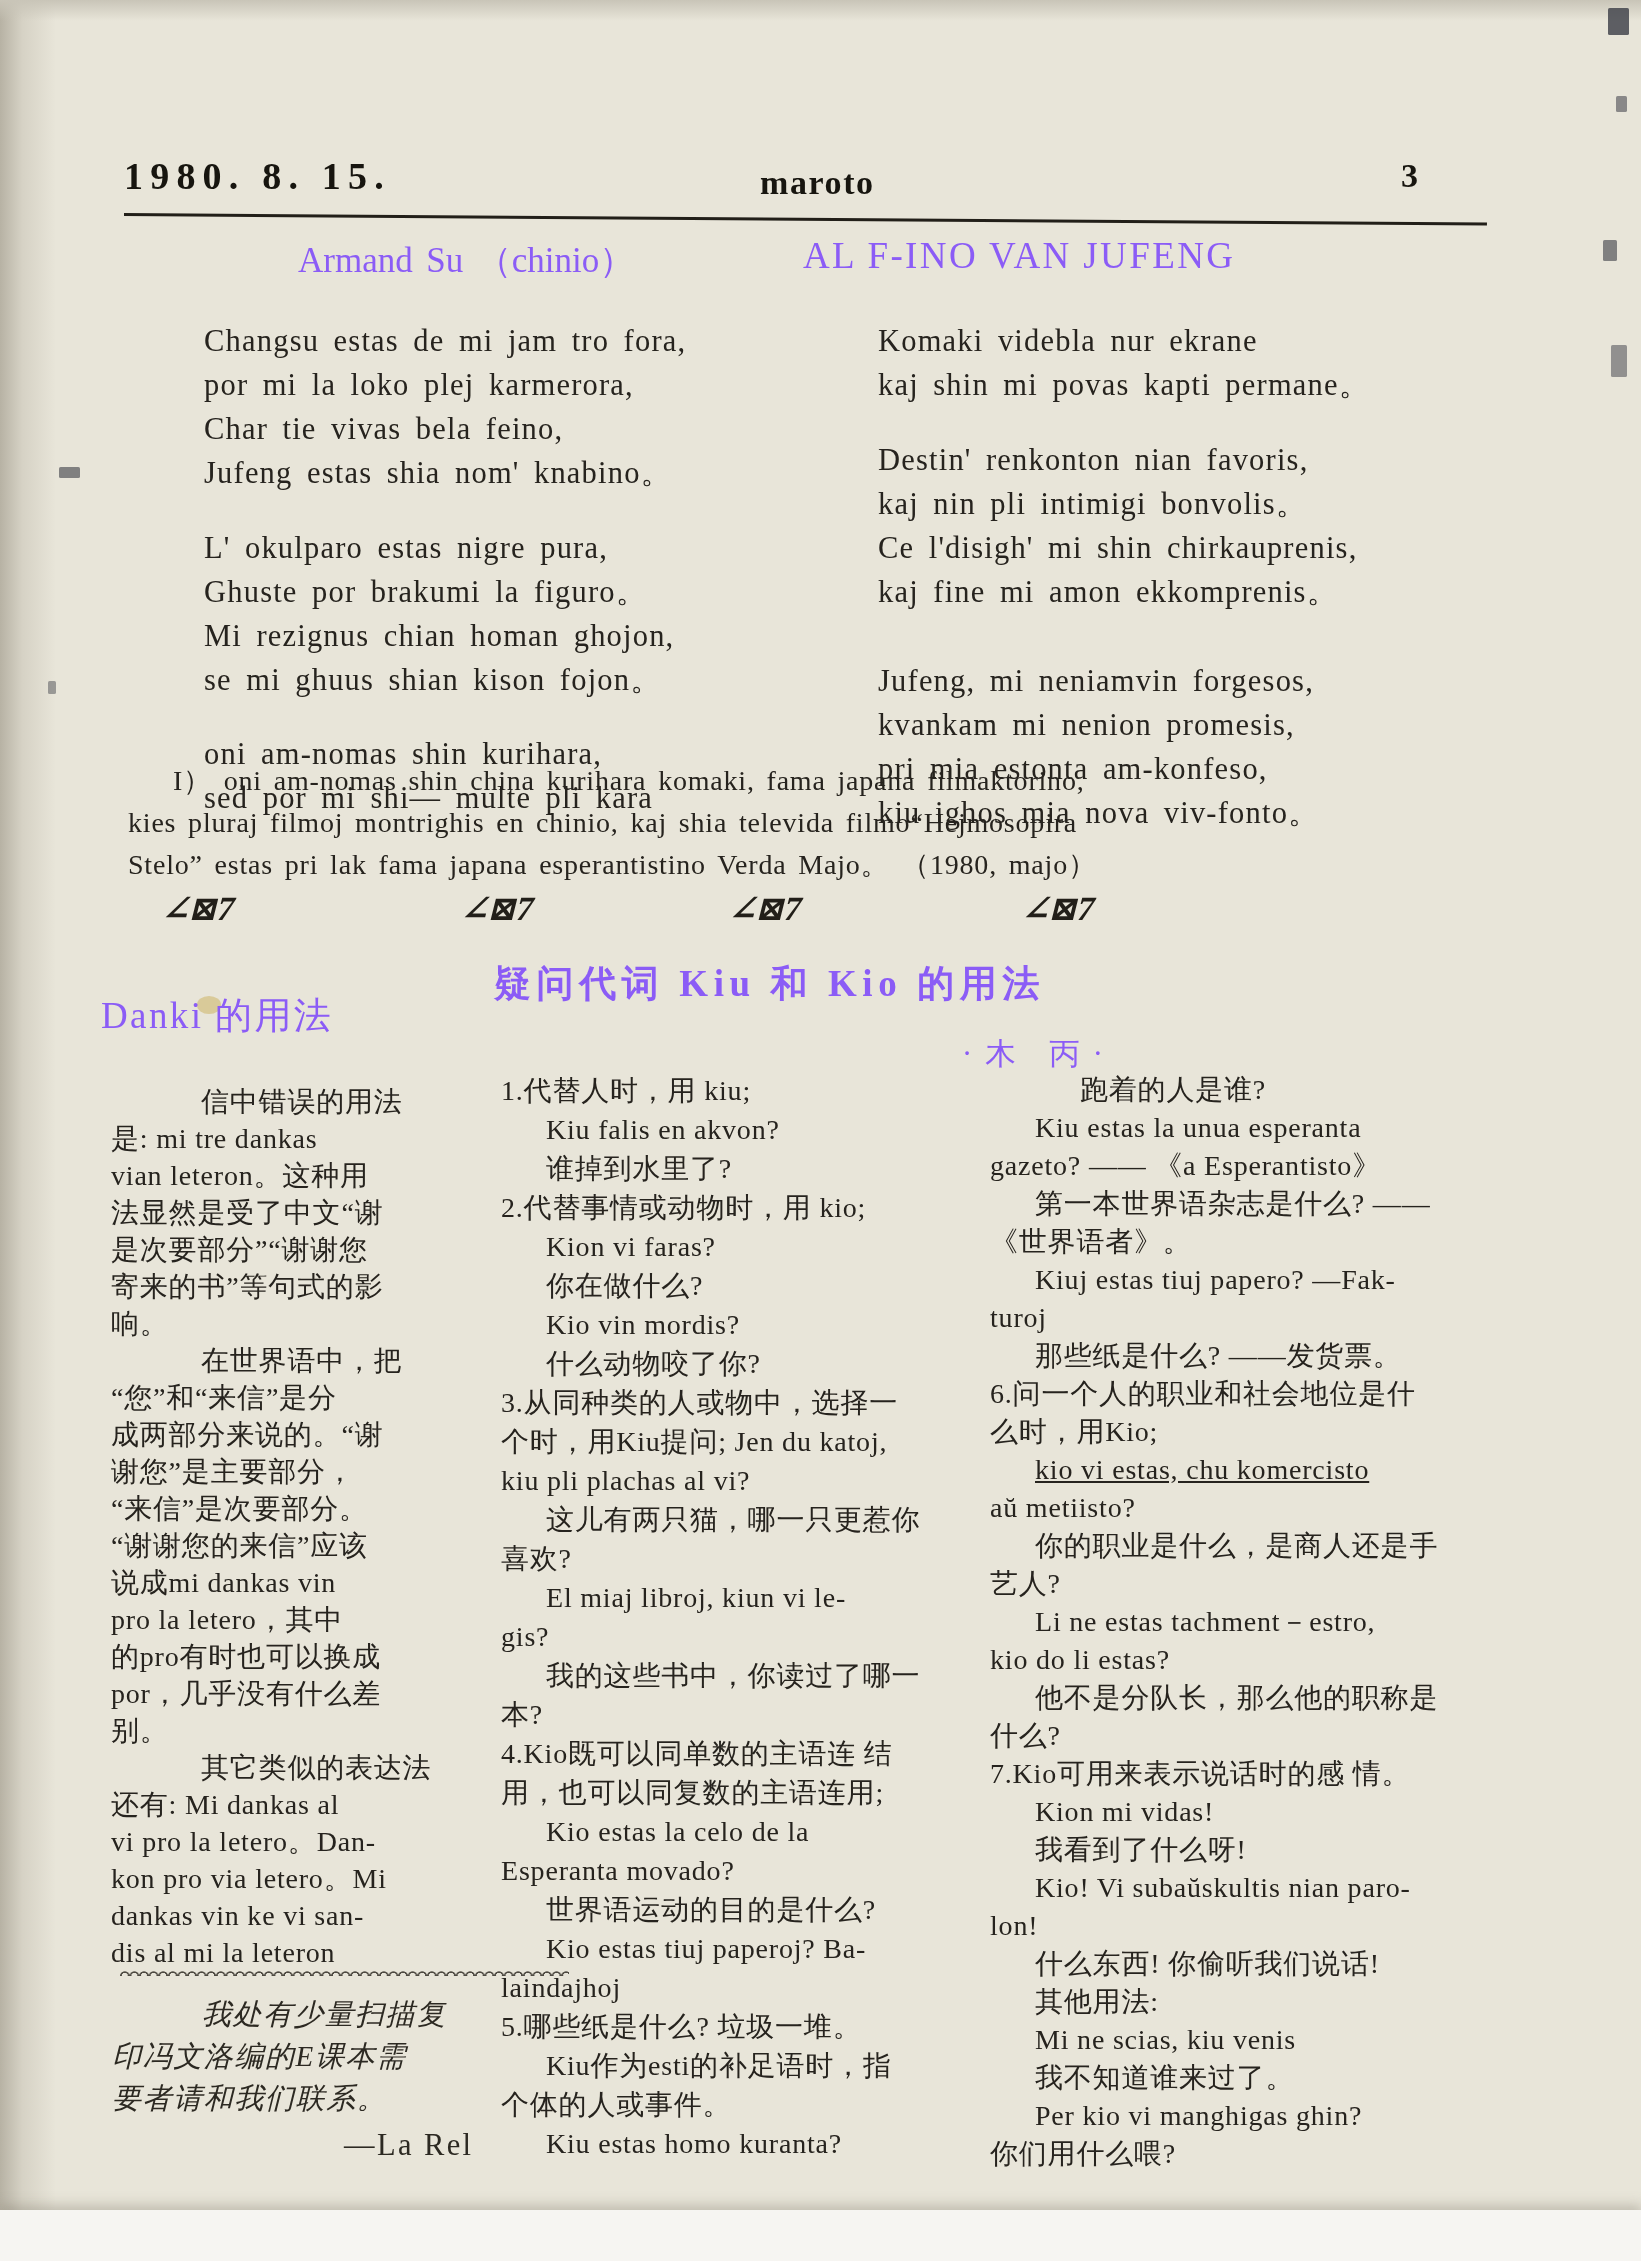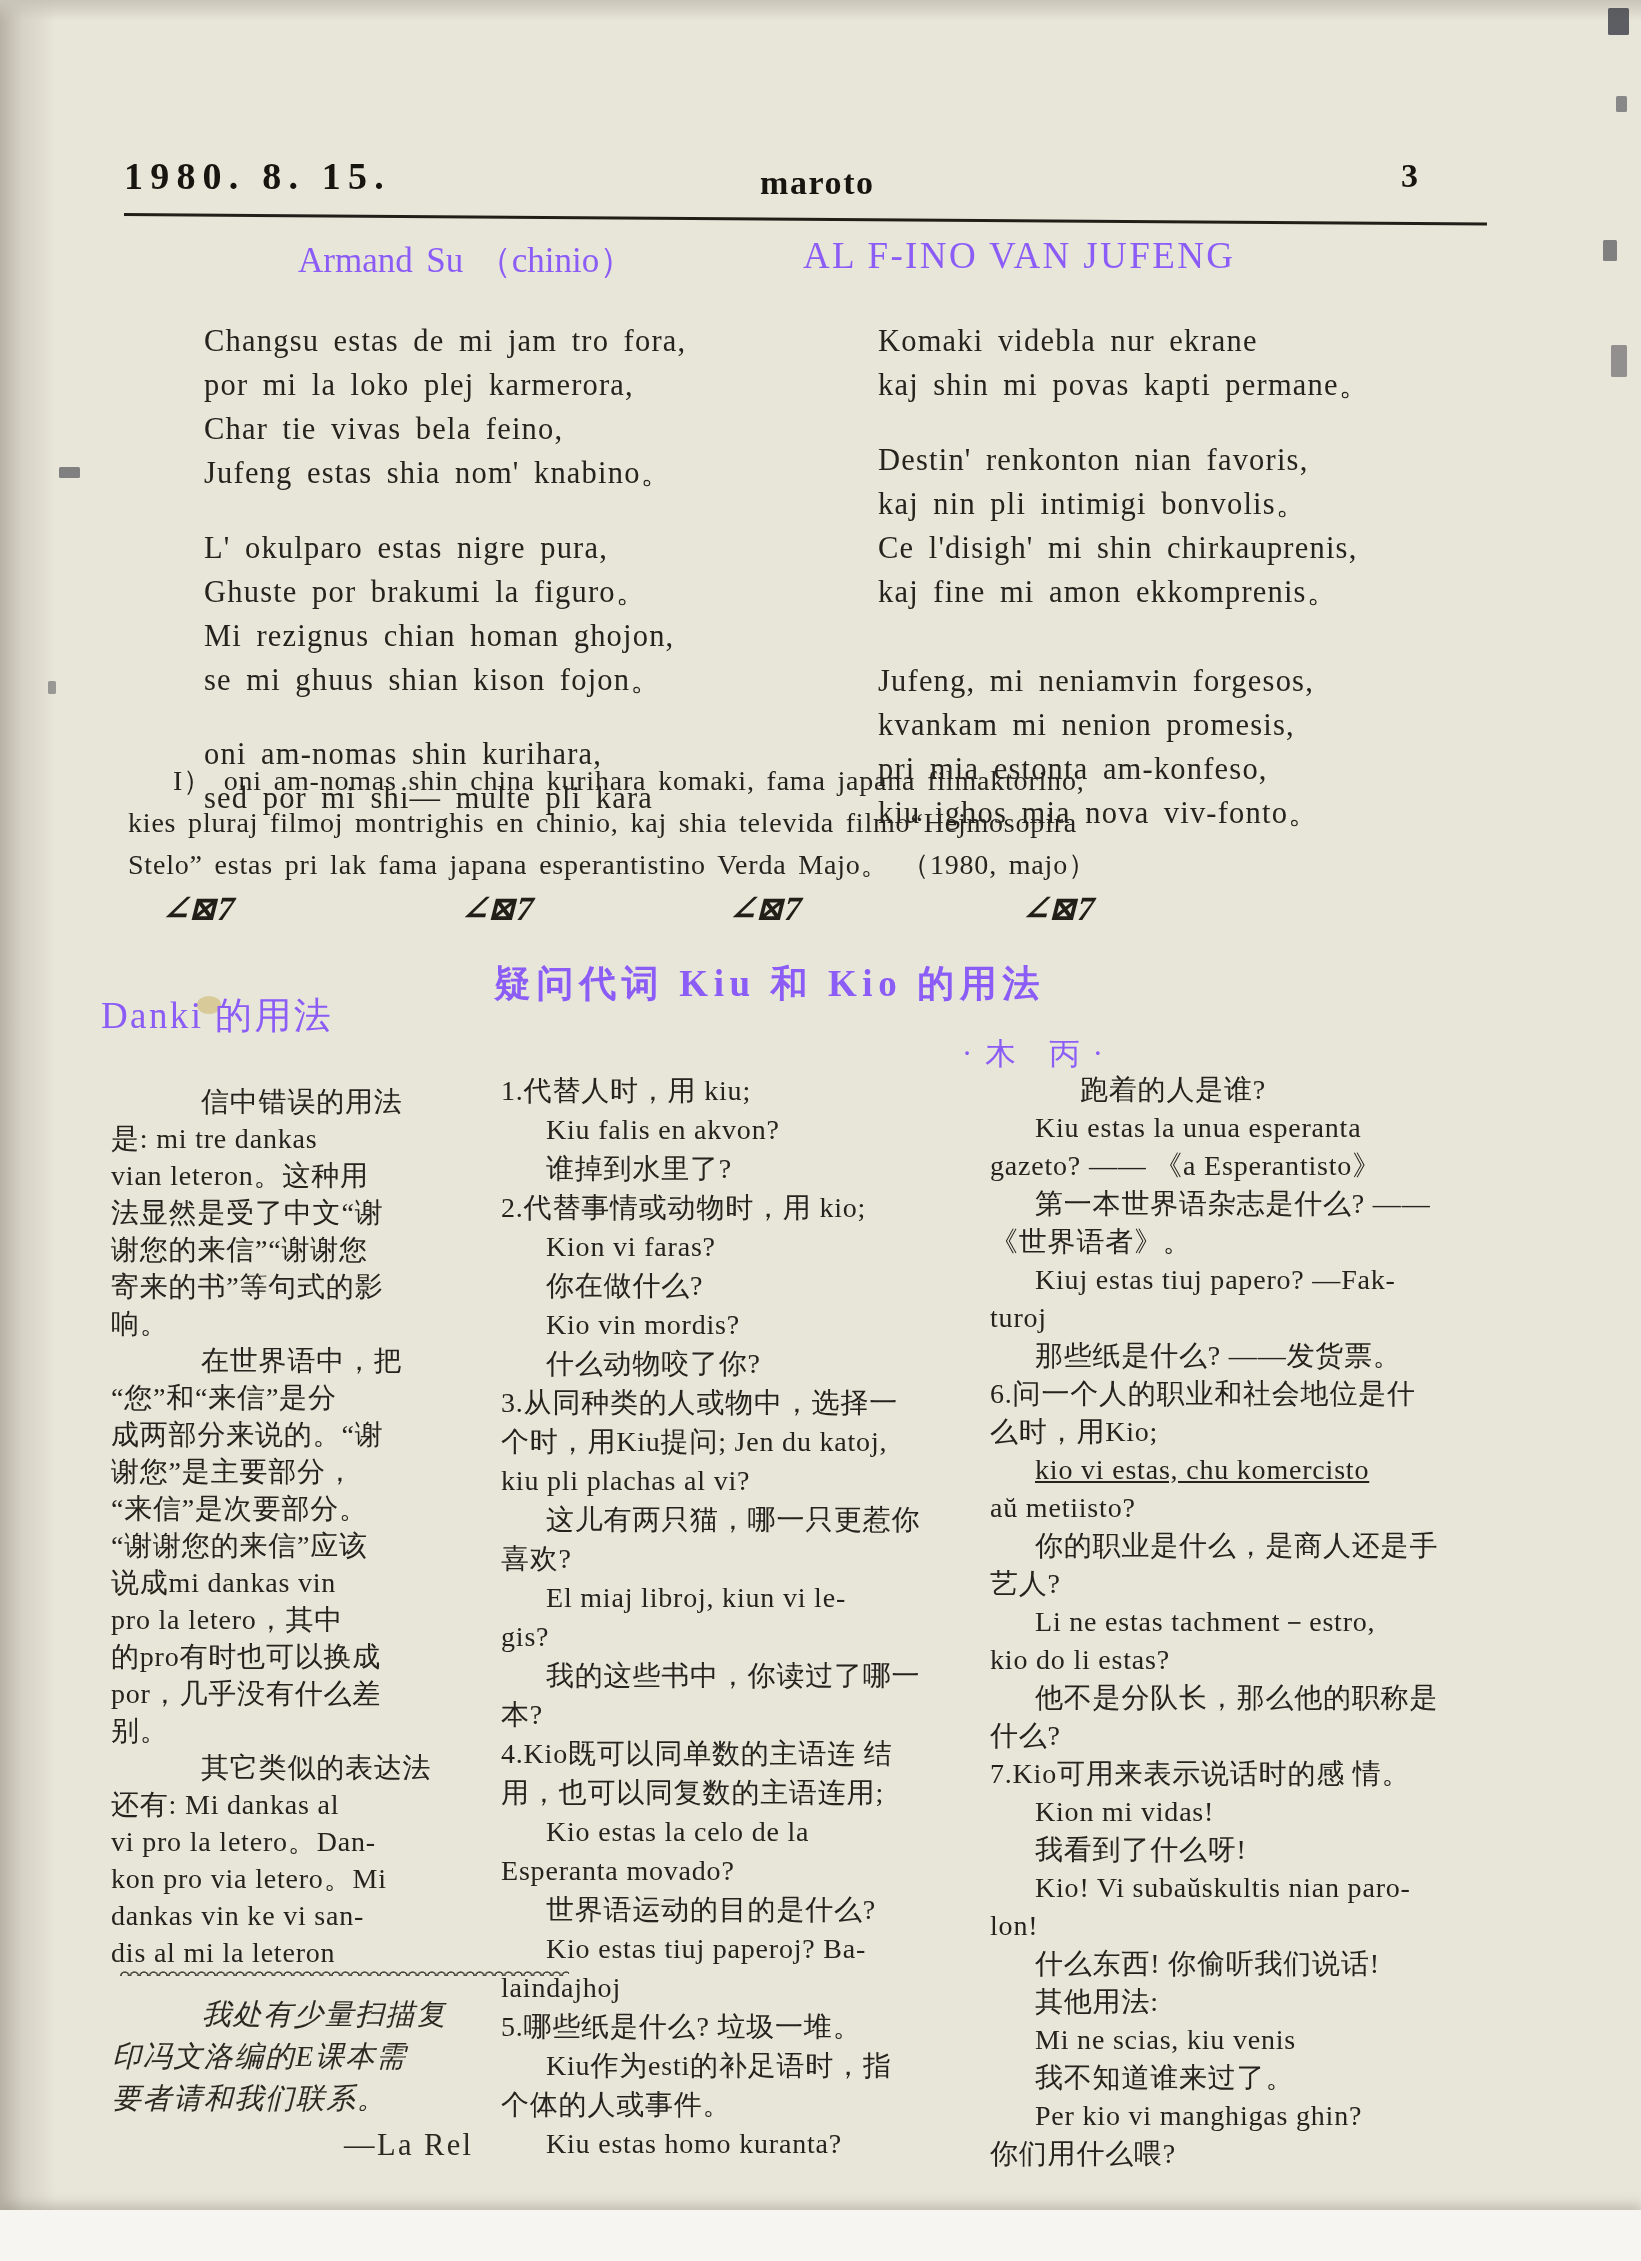--- a/index.html
+++ b/index.html
@@ -112,21 +112,21 @@
 
   <div class="abs ink" style="left:101px;top:991px;font-size:37px;letter-spacing:2.4px;">Danki 的用法</div>
   <div class="abs ink" style="left:494px;top:959px;font-size:37px;letter-spacing:5.6px;font-weight:bold;">疑问代词 Kiu 和 Kio 的用法</div>
   <div class="abs ink" style="left:962px;top:1034px;font-size:30.5px;letter-spacing:13px;">·木 丙·</div>
 
   <div class="abs colblock c1" style="left:111px;top:1071px;width:437px;margin-top:12px;">
       <div class="line" style="padding-left: 90px;">信中错误的用法</div>
       <div class="line">是: mi tre dankas</div>
       <div class="line">vian leteron。这种用</div>
       <div class="line">法显然是受了中文“谢</div>
-      <div class="line">谢您的来信”“谢谢您</div>
+      <div class="line">是次要部分”“谢谢您</div>
       <div class="line">寄来的书”等句式的影</div>
       <div class="line">响。</div>
       <div class="line" style="padding-left: 90px;">在世界语中，把</div>
       <div class="line">“您”和“来信”是分</div>
       <div class="line">成两部分来说的。“谢</div>
       <div class="line">谢您”是主要部分，</div>
       <div class="line">“来信”是次要部分。</div>
       <div class="line">“谢谢您的来信”应该</div>
       <div class="line">说成mi dankas vin</div>
       <div class="line">pro la letero，其中</div>

